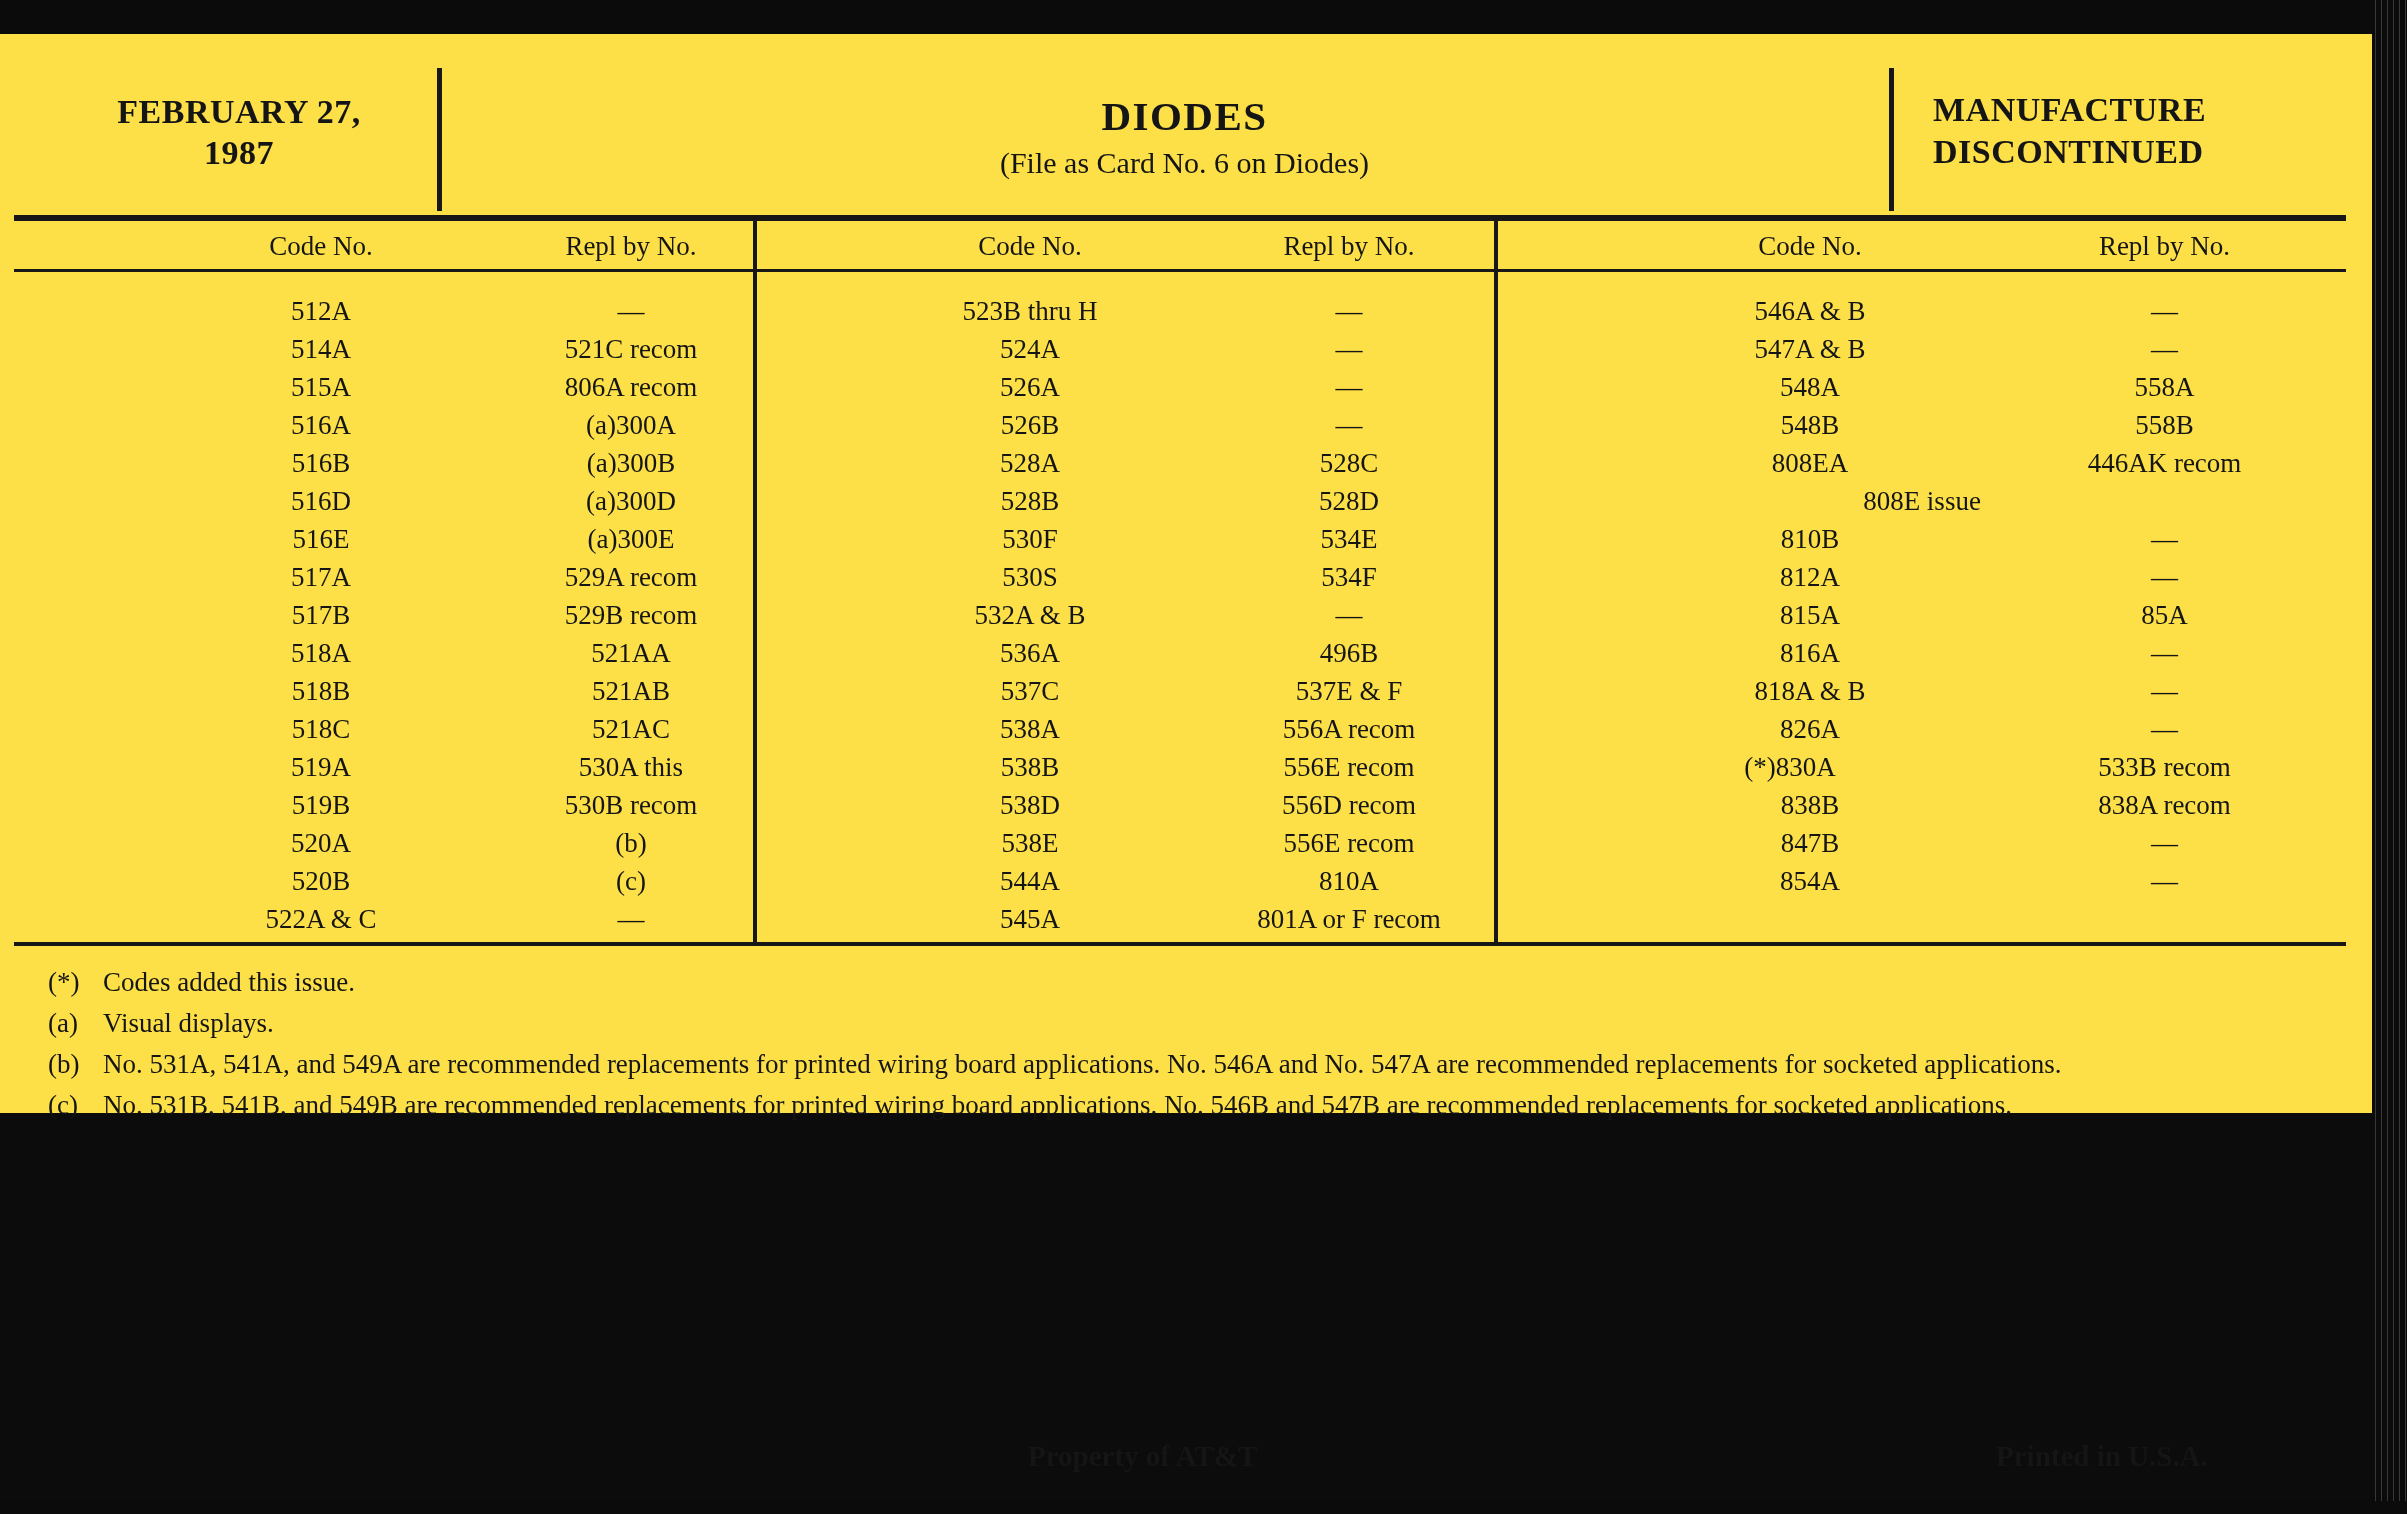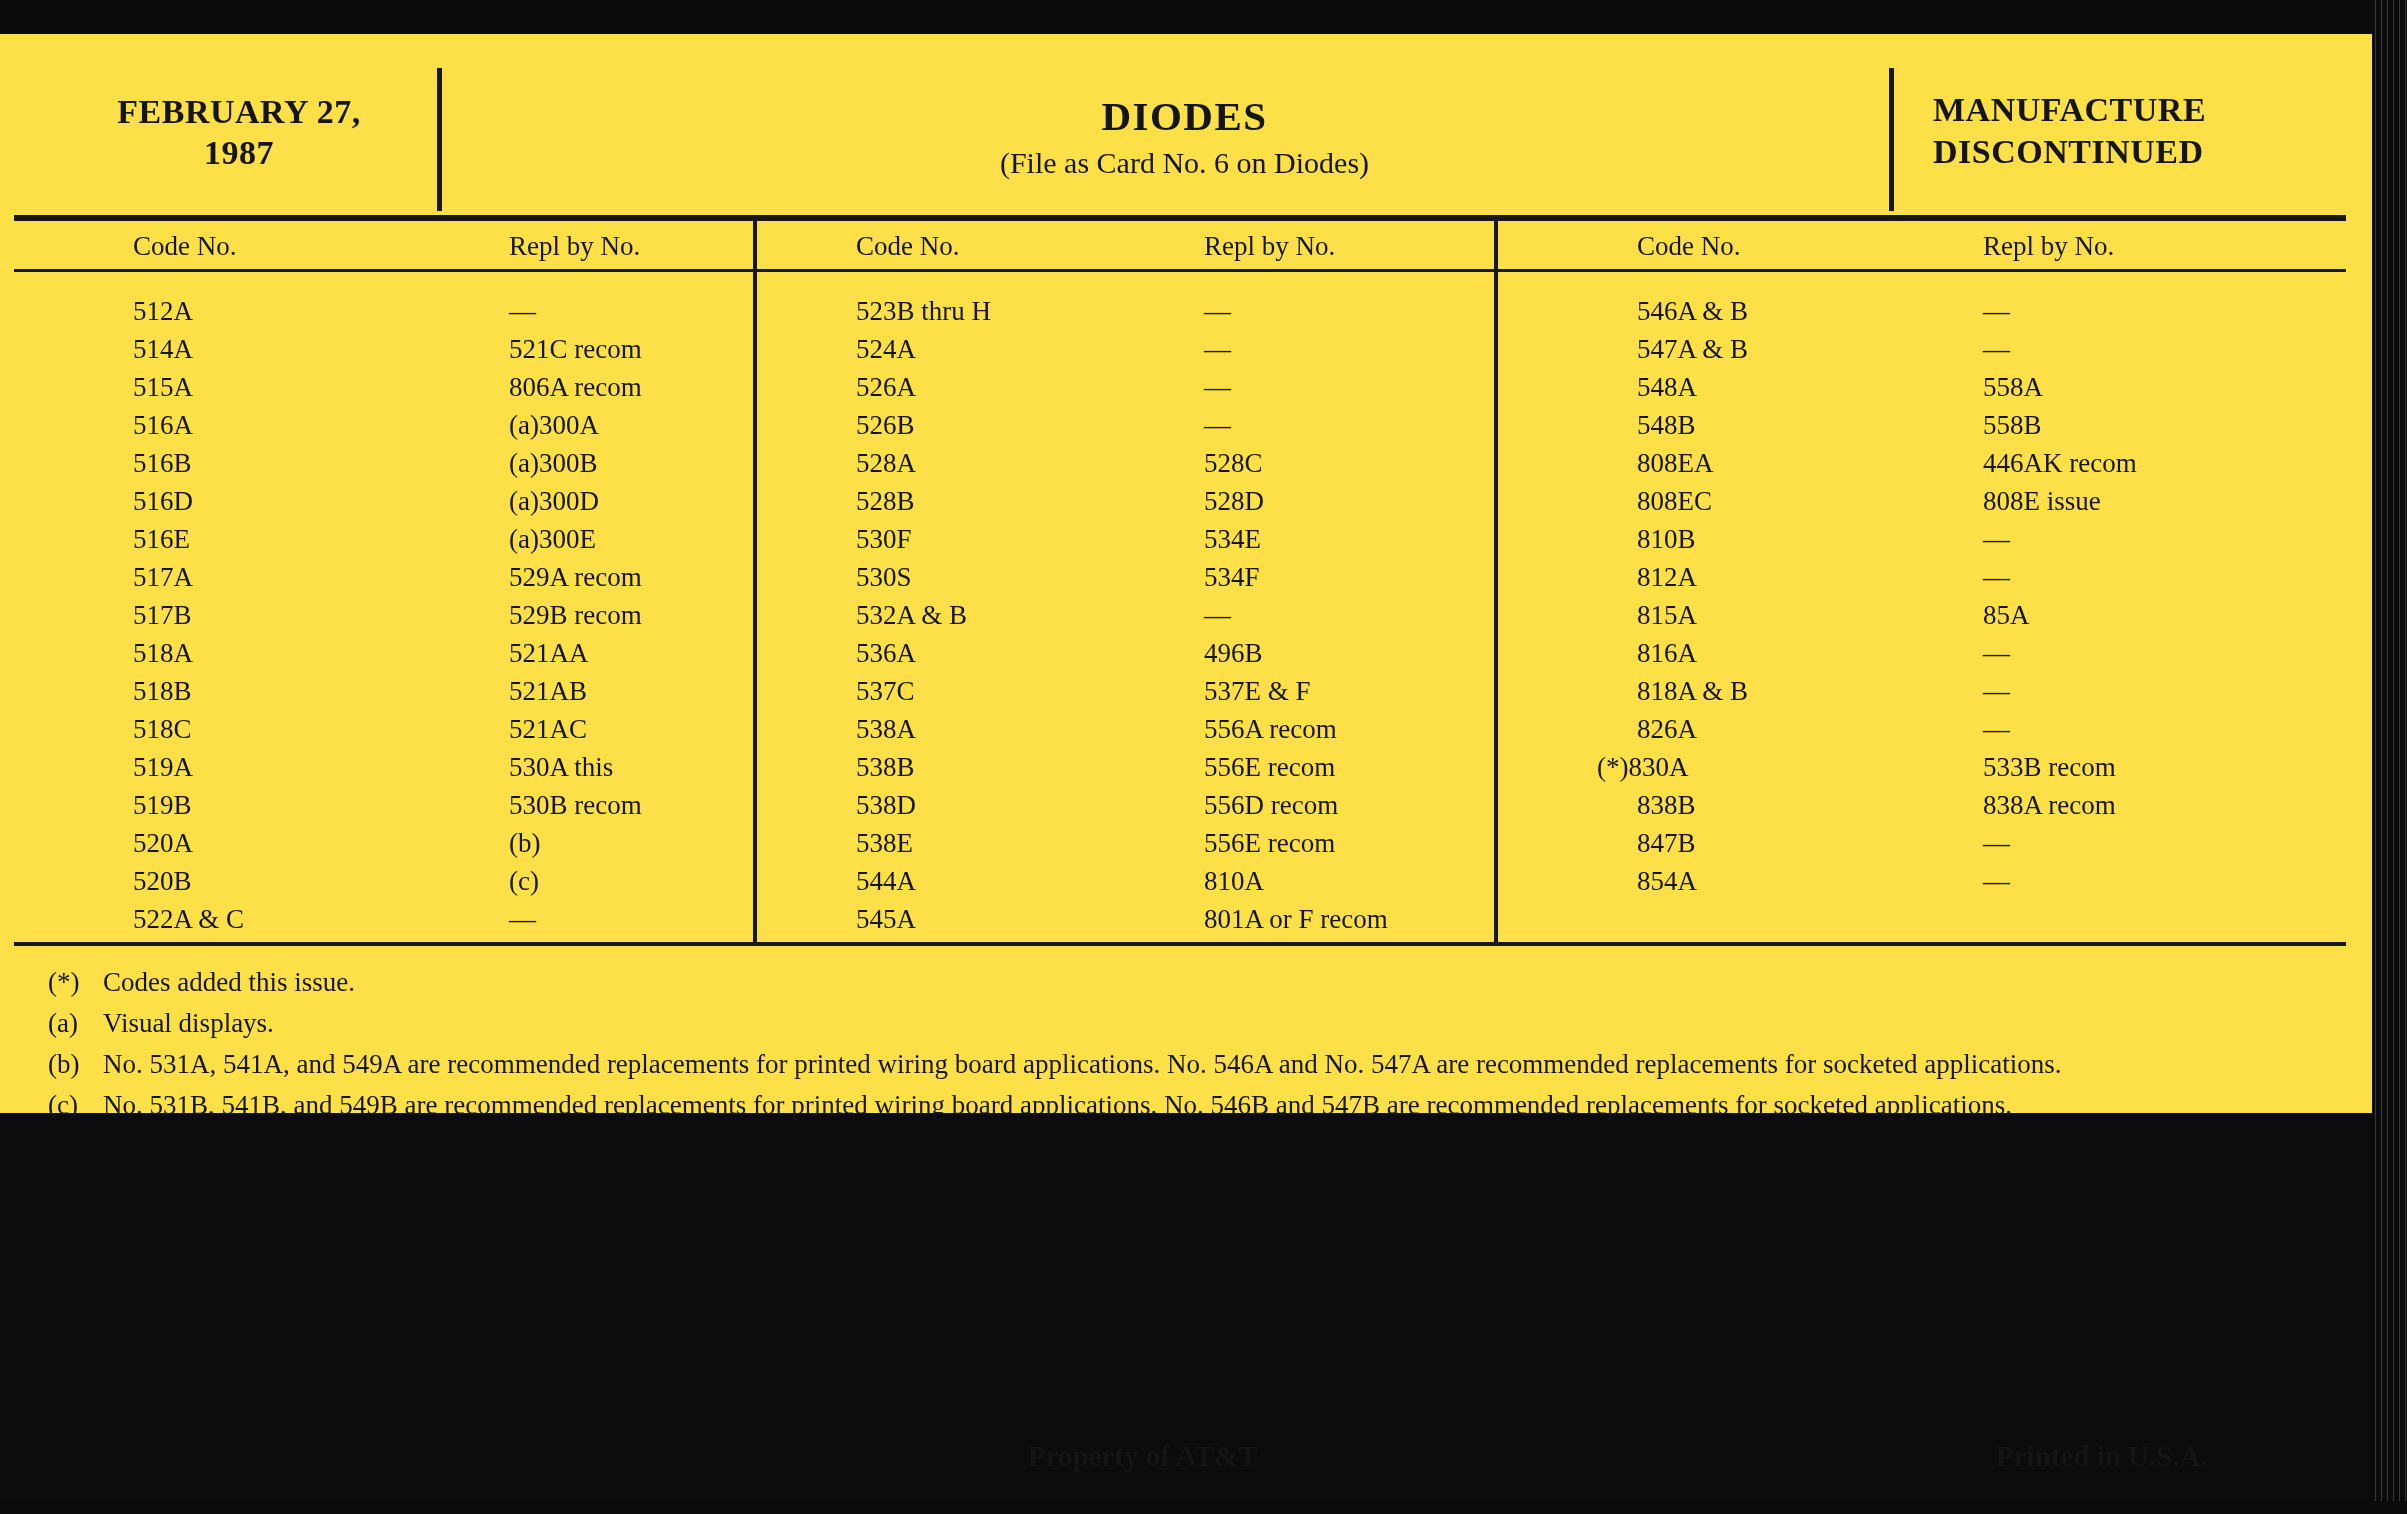--- a/index.html
+++ b/index.html
@@ -40,20 +40,21 @@
     position: absolute; left: 1933px; top: 55px;
     font-weight: bold; font-size: 34px; line-height: 42px; letter-spacing: 0.5px;
   }
 
   
   .table-area {
     display: flex;
     margin: 0 26px 0 14px;
     border-top: 6px solid #171717;
     border-bottom: 4px solid #171717;
+    text-align: center;
   }
   .tgroup { }
   .g1 { width: 739px; }
   .g2 { width: 741px; border-left: 4px solid #171717; }
   .g3 { flex: 1;      border-left: 4px solid #171717; }
   .thead { display: flex; border-bottom: 3px solid #171717; padding: 10px 0 7px; }
   .tbody { padding: 4px 0; margin-top: 16px; }
   .trow  { display: flex; height: 38px; align-items: center; }
   .cell  { font-size: 27px; white-space: nowrap; }
   .g1 .cell.code { padding-left: 119px; width: 495px; }
@@ -272,21 +273,20 @@
           </div>
           <div class="trow">
             <span class="cell code">548B</span>
             <span class="cell repl">558B</span>
           </div>
           <div class="trow">
             <span class="cell code">808EA</span>
             <span class="cell repl">446AK recom</span>
           </div>
           <div class="trow">
-            <span class="cell code">808EC</span>
             <span class="cell repl">808E issue</span>
           </div>
           <div class="trow">
             <span class="cell code">810B</span>
             <span class="cell repl">—</span>
           </div>
           <div class="trow">
             <span class="cell code">812A</span>
             <span class="cell repl">—</span>
           </div>

